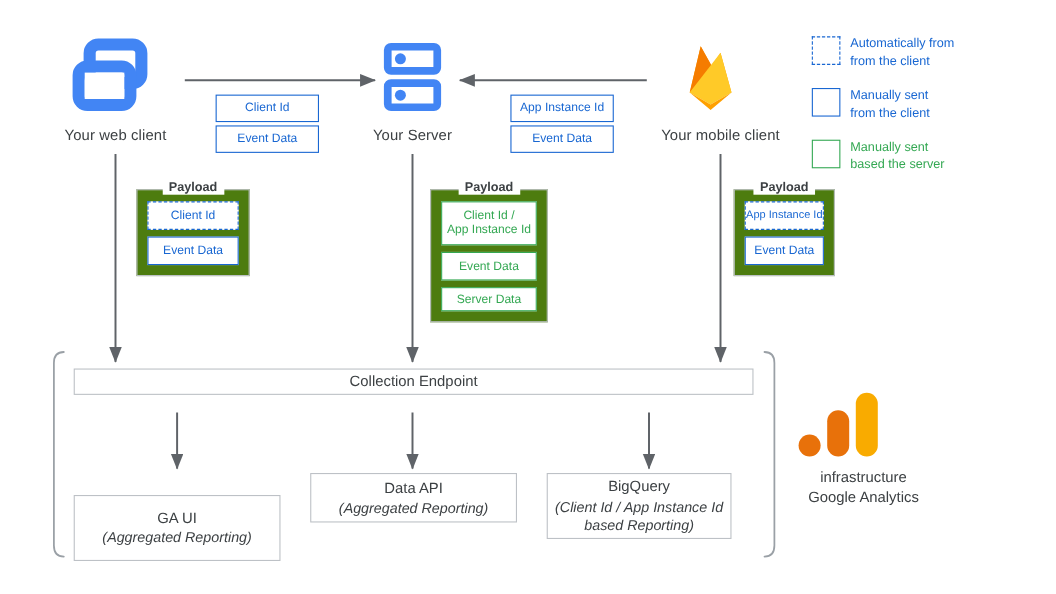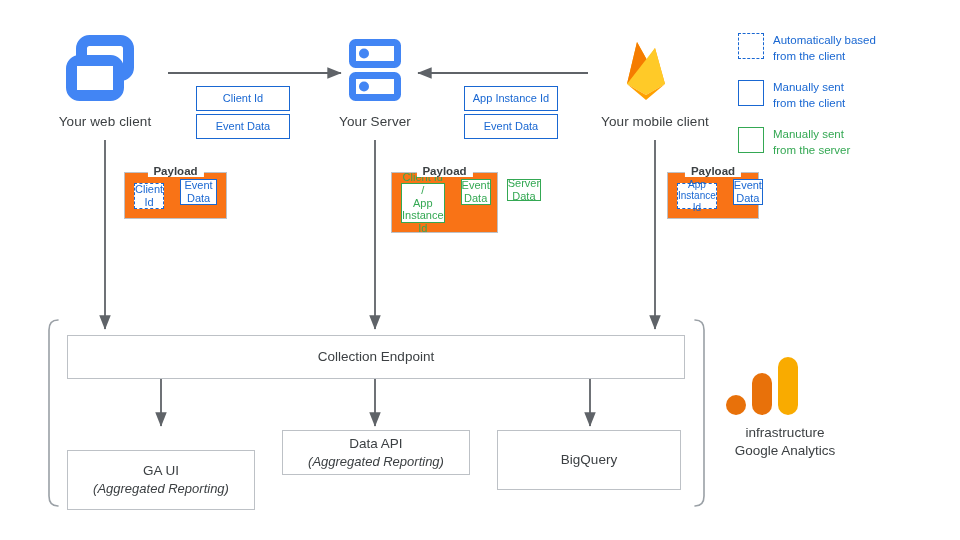--- a/index.html
+++ b/index.html
@@ -24,22 +24,22 @@
     border: 1.4px solid #1967d2; color: #1967d2;
     font-size: 11px; text-align: center;
     display: flex; align-items: center; justify-content: center;
     background: #fff; line-height: 1.15;
   }
   .chip.dashed { border-style: dashed; }
   .chip.green { border-color: #34a853; color: #34a853; }
 
   
   .payload {
-    border: 1.2px solid #bdc1c6; background: #f97316;
-    padding: 6px 9px 9px; display: flex; flex-direction: row; gap: 16px;
+    border: 1.2px solid #bdc1c6; background: #4d7c0f;
+    padding: 6px 9px 9px; display: flex; flex-direction: column; gap: 6px;
   }
   .payload-title {
     position: absolute; top: -8px; left: 50%; transform: translateX(-50%);
     background: #fff; padding: 0 6px;
     font-size: 11.5px; font-weight: bold; color: #3c4043; white-space: nowrap;
   }
 
   
   .gbox {
     border: 1.2px solid #bdc1c6; background: #fff;
@@ -141,36 +141,36 @@
 
   <div class="abs" style="left:464px; top:86px; width:94px;">
     <div class="chip" style="height:25px;">App Instance Id</div>
     <div class="chip" style="height:25px; margin-top:3px;">Event Data</div>
   </div>
 
   <div class="abs" style="left:738px; top:33px; display:flex; flex-direction:column; gap:16px;">
     <div class="legend-row">
       <div class="legend-swatch dashed"></div>
       <div class="legend-text">
-        <div>Automatically based</div>
+        <div>Automatically from</div>
         <div>from the client</div>
       </div>
     </div>
     <div class="legend-row">
       <div class="legend-swatch"></div>
       <div class="legend-text">
         <div>Manually sent</div>
         <div>from the client</div>
       </div>
     </div>
     <div class="legend-row">
       <div class="legend-swatch green"></div>
       <div class="legend-text green">
         <div>Manually sent</div>
-        <div>from the server</div>
+        <div>based the server</div>
       </div>
     </div>
   </div>
 
   <div class="abs payload" style="left:124px; top:172px; width:103px;">
     <div class="payload-title">Payload</div>
     <div class="chip dashed" style="height:26px; margin-top:4px;">Client Id</div>
     <div class="chip" style="height:26px;">Event Data</div>
   </div>
 
@@ -181,36 +181,38 @@
     <div class="chip green" style="height:26px;">Event Data</div>
     <div class="chip green" style="height:22px;">Server Data</div>
   </div>
 
   <div class="abs payload" style="left:667px; top:172px; width:92px;">
     <div class="payload-title">Payload</div>
     <div class="chip dashed" style="height:26px; margin-top:4px; font-size:10px;">App Instance Id</div>
     <div class="chip" style="height:26px;">Event Data</div>
   </div>
 
-  <div class="abs gbox" style="left:67px; top:335px; width:618px; height:44px;text-align:center;">
+  <div class="abs gbox" style="left:67px; top:335px; width:618px; height:24px;text-align:center;">
     <div>Collection Endpoint</div>
   </div>
 
   <div class="abs gbox" style="left:67px; top:450px; width:188px; height:60px;">
     <div>GA UI</div>
     <div class="sub">(Aggregated Reporting)</div>
   </div>
 
   <div class="abs gbox" style="left:282px; top:430px; width:188px; height:45px;">
     <div>Data API</div>
     <div class="sub">(Aggregated Reporting)</div>
   </div>
 
-  <div class="abs gbox" style="left:497px; top:430px; width:184px; height:60px;">
+  <div class="abs gbox" style="left:497px; top:430px; width:168px; height:60px;">
     <div>BigQuery</div>
+    <div class="sub" style="white-space:pre-line;">(Client Id / App Instance Id
+based Reporting)</div>
   </div>
 
   <div class="abs" style="left:700px; top:355px; width:170px; text-align:center;">
     <svg width="170" height="62" viewBox="0 0 170 62">
       <rect x="78" y="2" width="20" height="58" rx="10" fill="#f9ab00"></rect>
       <rect x="52" y="18" width="20" height="42" rx="10" fill="#e8710a"></rect>
       <circle cx="36" cy="50" r="10" fill="#e8710a"></circle>
     </svg>
     <div style="font-size:13.5px; color:#3c4043; line-height:1.35; margin-top:3px;">
       <div>infrastructure</div>

